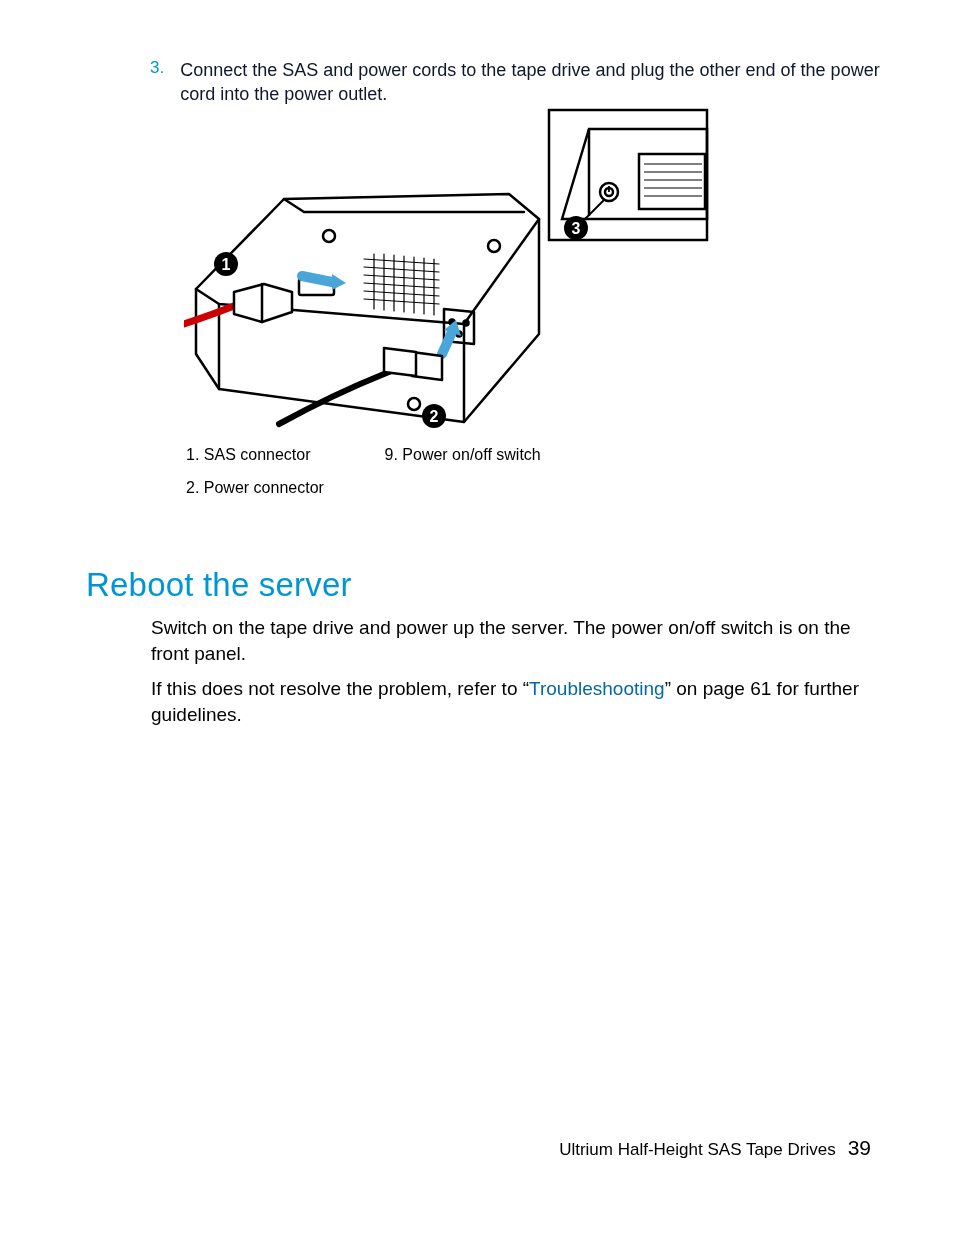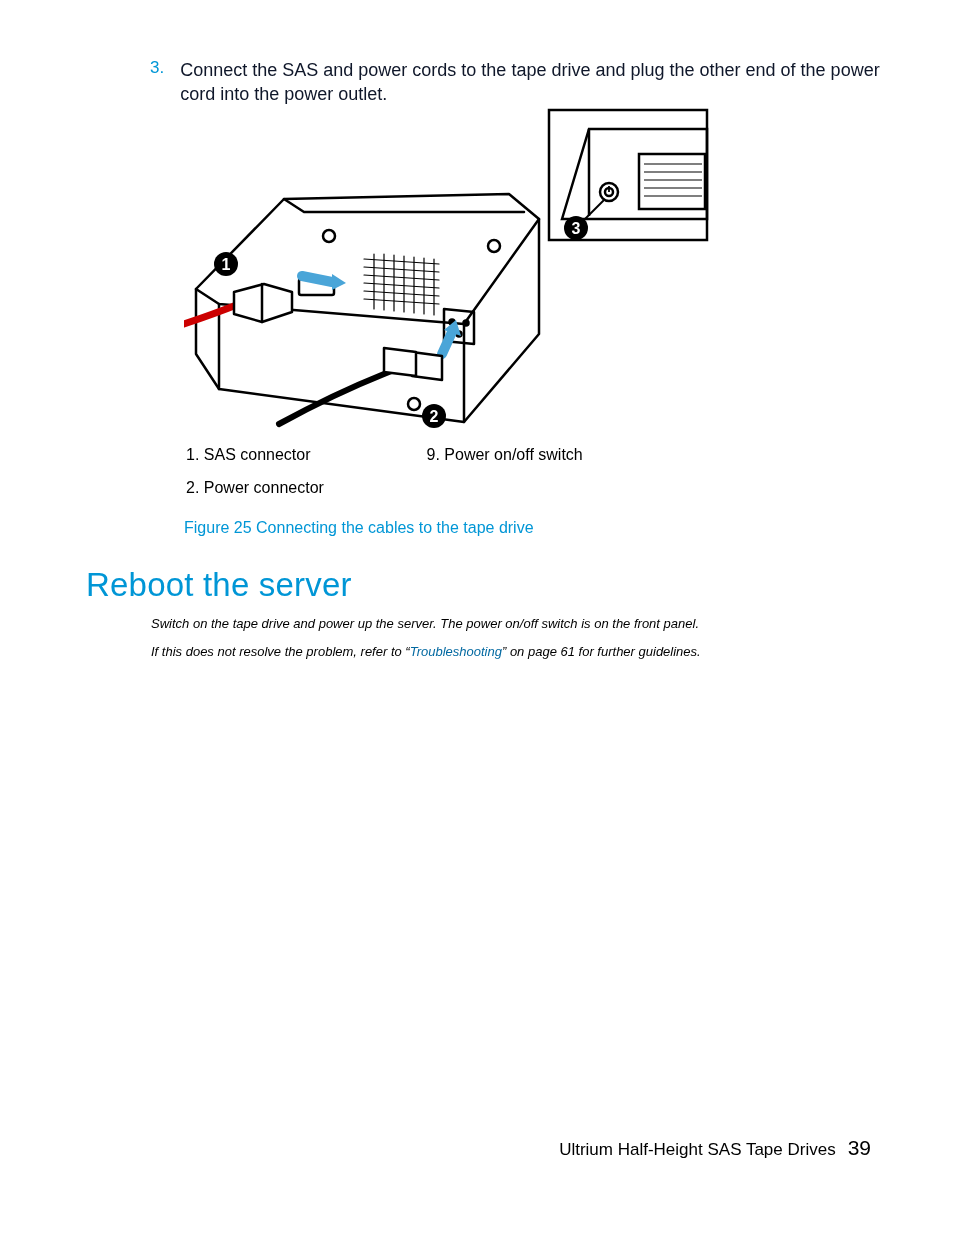--- a/index.html
+++ b/index.html
@@ -48,21 +48,21 @@
   .legend {
     position: absolute;
     left: 186px;
     top: 446px;
     width: 560px;
     font-size: 16px;
     color: #000;
   }
   .legend-row {
     display: flex;
-    gap: 116px;
+    gap: 74px;
     margin-bottom: 15px;
   }
   .figure-caption {
     position: absolute;
     left: 184px;
     top: 519px;
     color: #0096d6;
     font-weight: 500;
     font-size: 16px;
   }
@@ -75,25 +75,24 @@
     font-weight: 300;
     letter-spacing: 0.2px;
   }
   .body-paragraphs {
     position: absolute;
     left: 151px;
     top: 615px;
     width: 740px;
   }
   .para {
-    font-size: 13px;
+    font-size: 19px;
     line-height: 1.35;
     margin-bottom: 10px;
     color: #000;
-    font-style: italic;
   }
   .link {
     color: #0369a1;
     margin-top: 20px;
   }
   .footer {
     position: absolute;
     bottom: 75px;
     right: 83px;
     display: flex;
@@ -191,21 +190,20 @@
   <div class="legend">
     <div class="legend-row">
       <span>1. SAS connector</span>
       <span>9. Power on/off switch</span>
     </div>
     <div class="legend-row">
       <span>2. Power connector</span>
     </div>
   </div>
 
-  <div class="figure-caption">Figure 25 Connecting the cables to the tape drive</div>
 
   <div class="section-heading">Reboot the server</div>
 
   <div class="body-paragraphs">
     <div class="para">Switch on the tape drive and power up the server. The power on/off switch is on the front panel.</div>
     <div class="para">
       <span>If this does not resolve the problem, refer to “</span><span class="link">Troubleshooting</span><span>” on page 61 for further guidelines.</span>
     </div>
   </div>
 

